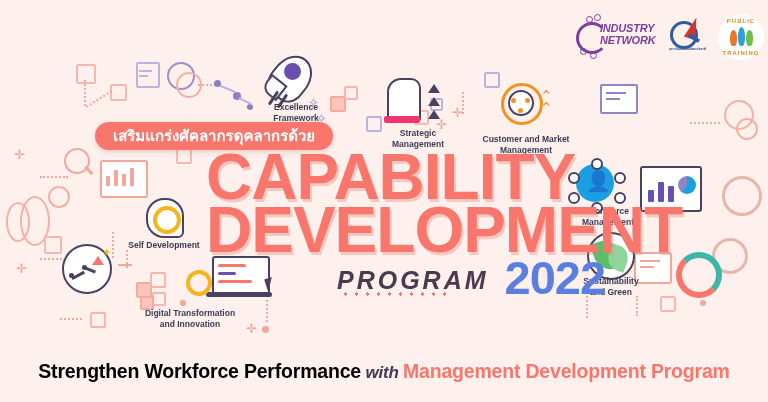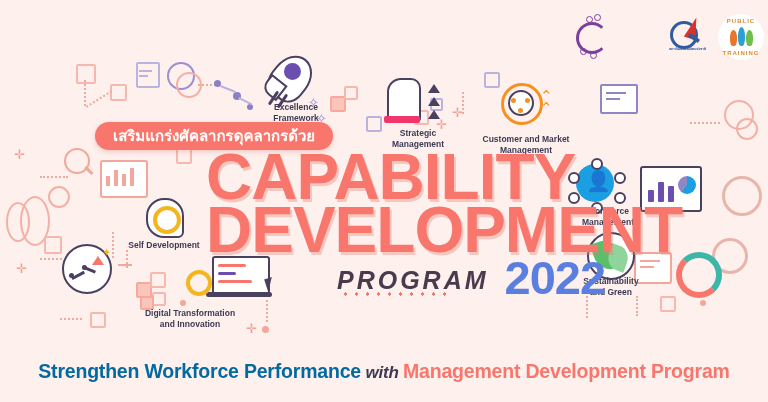--- a/index.html
+++ b/index.html
@@ -70,21 +70,21 @@
   .h-prog{font-family:"Liberation Sans", sans-serif;font-style:italic;font-weight:bold;
     color:#4a3a4d;font-size:25px;letter-spacing:3px;margin-bottom:6px;}
   .h-year{font-family:"Liberation Sans", sans-serif;font-weight:bold;color:#5b7fe0;
     font-size:47px;letter-spacing:-1px;margin-left:16px;line-height:1;}
   .progdots{position:absolute;left:340px;top:292px;width:112px;height:4px;z-index:5;
     background-image:radial-gradient(circle, #f8766b 1.6px, transparent 1.7px);
     background-size:11px 4px;}
 
   
   .tagline{position:absolute;left:0;right:0;top:360px;text-align:center;z-index:6;}
-  .tagline span{font-size:19.5px;font-weight:bold;color:#0369a1;letter-spacing:-0.2px;}
+  .tagline span{font-size:19.5px;font-weight:bold;color:#000000;letter-spacing:-0.2px;}
   .tagline .it{font-style:italic;font-weight:bold;font-size:17px;color:#3e3a55;}
   .tagline .co{color:#f8766b;}
 
   
   .lbl{position:absolute;text-align:center;color:#3e3a55;font-size:8.5px;
     font-weight:bold;line-height:10.5px;z-index:4;}
 
   
   .ico{position:absolute;z-index:3;}
   .rocket-body{position:absolute;width:34px;height:44px;background:#fff;
@@ -239,20 +239,24 @@
   </div>
 
   <div class="logos">
 
     <div class="logo logo-industry">
       <div class="ind-gear"></div>
       <div class="ind-node" style="left:14px;top:2px;"></div>
       <div class="ind-node" style="left:22px;top:0px;"></div>
       <div class="ind-node" style="left:8px;top:34px;"></div>
       <div class="ind-node" style="left:18px;top:38px;"></div>
+      <div class="ind-txt">
+        <div>INDUSTRY</div>
+        <div>NETWORK</div>
+      </div>
     </div>
 
     <div class="logo logo-mid">
       <div class="mid-ring"></div>
       <div class="mid-flame"></div>
       <div class="mid-tail"></div>
       <div class="mid-cap">สถาบันเพิ่มผลผลิตแห่งชาติ</div>
     </div>
 
     <div class="logo logo-public">

